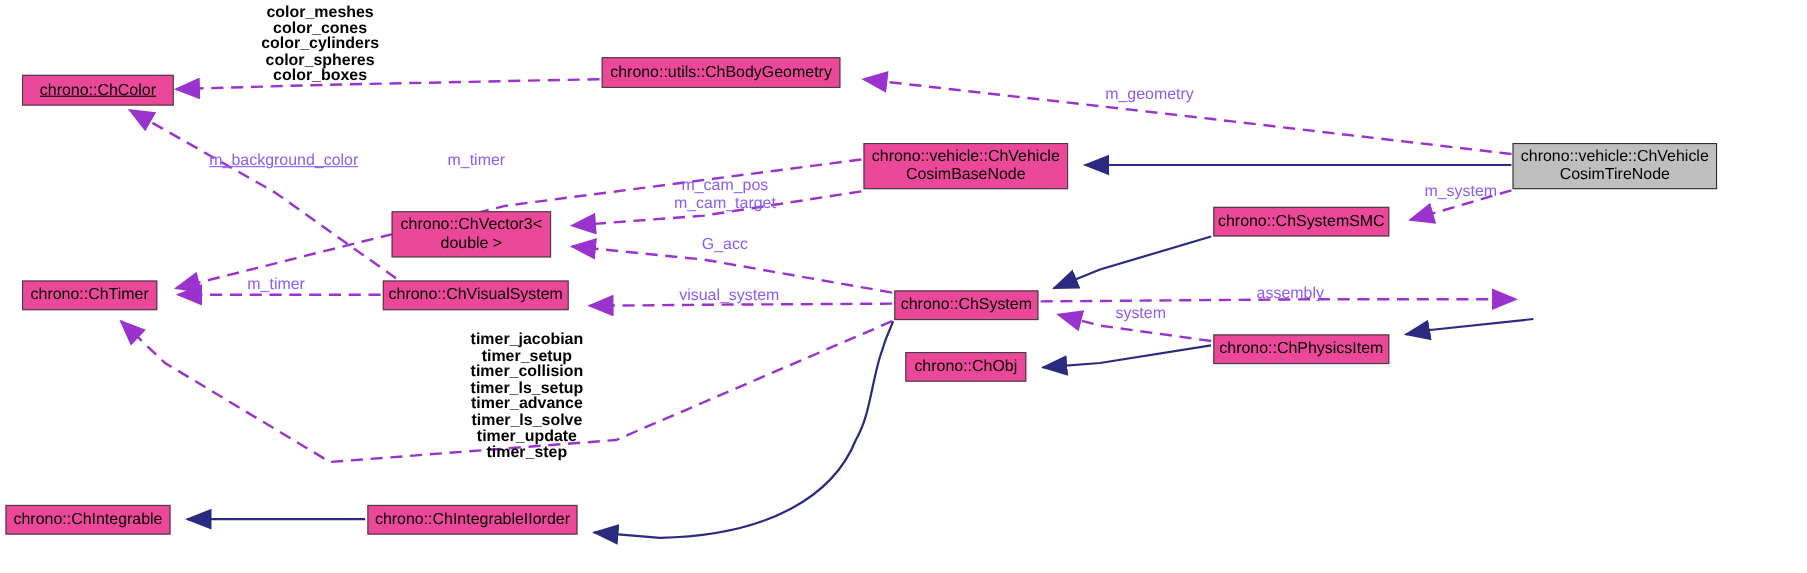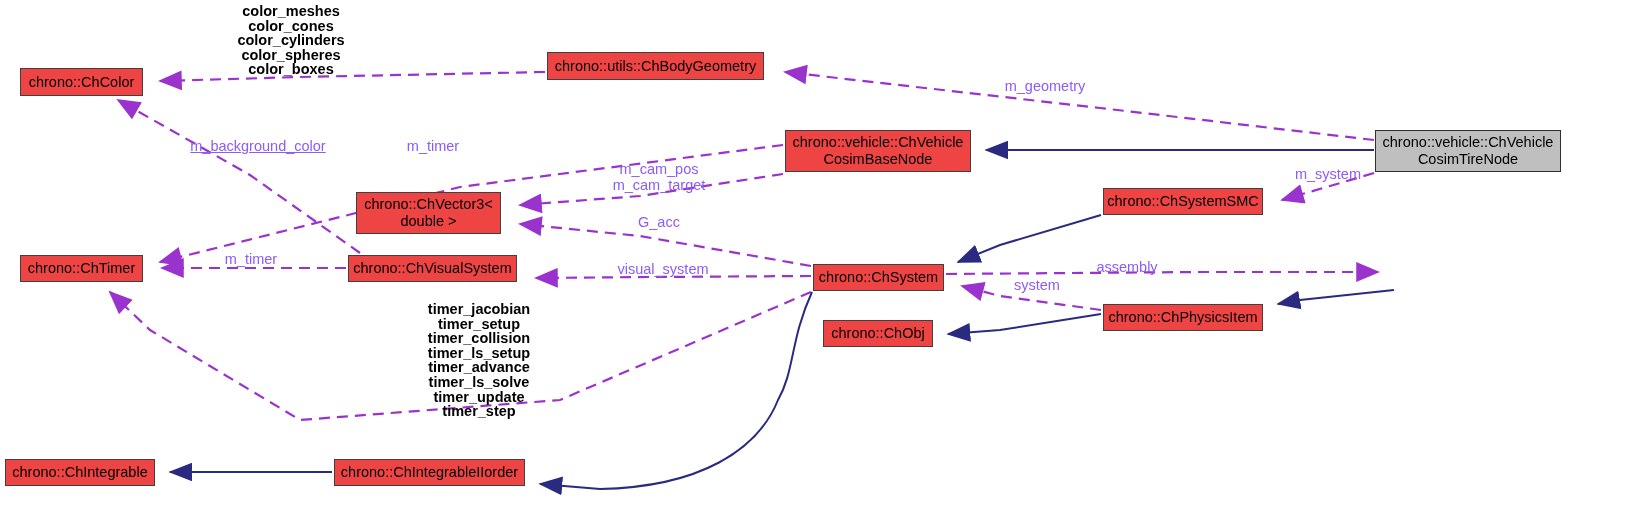--- a/index.html
+++ b/index.html
@@ -21,21 +21,21 @@
     left: 0;
     top: 0;
     width: 1643px;
     height: 521px;
     pointer-events: none;
   }
   .node {
     position: absolute;
     box-sizing: border-box;
     border: 1px solid #404040;
-    background: #ef4444;
+    background: #ec4899;
     color: #000000;
     font-size: 14.5px;
     line-height: 17px;
     text-align: center;
     display: flex;
     align-items: center;
     justify-content: center;
     white-space: pre-line;
     z-index: 5;
   }
@@ -117,21 +117,21 @@
       <path d="M 1101 314 L 1000 330 L 948 334"></path>
 
       <path d="M 1394 290 L 1300 300 L 1278 304"></path>
 
       <path d="M 332 472 L 220 472 L 170 472"></path>
 
       <path d="M 812 292 C 790 340, 795 370, 778 400 C 758 450, 700 487, 600 489 L 540 484"></path>
     </g>
   </svg>
 
-  <div class="node thick" style="left:20px; top:68px; width:123px; height:28px;">
+  <div class="node thick" style="left:20px; top:68px; width:138px; height:28px;text-decoration:underline;">
     <span>chrono::ChColor</span>
   </div>
 
   <div class="node thick" style="left:547px; top:52px; width:217px; height:28px;">
     <span>chrono::utils::ChBodyGeometry</span>
   </div>
 
   <div class="node" style="left:785px; top:130px; width:186px; height:42px;">
     <span>chrono::vehicle::ChVehicle
 CosimBaseNode</span>
@@ -188,21 +188,21 @@
 
   <div class="edge-label" style="left:610px; top:161px; width:98px;">m_cam_pos
 m_cam_target</div>
 
   <div class="edge-label" style="left:1288px; top:166px; width:80px;">m_system</div>
 
   <div class="edge-label" style="left:634px; top:214px; width:50px;">G_acc</div>
 
   <div class="edge-label" style="left:218px; top:251px; width:66px;">m_timer</div>
 
-  <div class="edge-label" style="left:1090px; top:259px; width:74px;">assembly</div>
+  <div class="edge-label" style="left:1136px; top:259px; width:74px;">assembly</div>
 
   <div class="edge-label" style="left:608px; top:261px; width:110px;">visual_system</div>
 
   <div class="edge-label" style="left:1008px; top:277px; width:58px;">system</div>
 
   <div class="attr-list" style="left:193px; top:4px; width:196px;">color_meshes
 color_cones
 color_cylinders
 color_spheres
 color_boxes</div>

